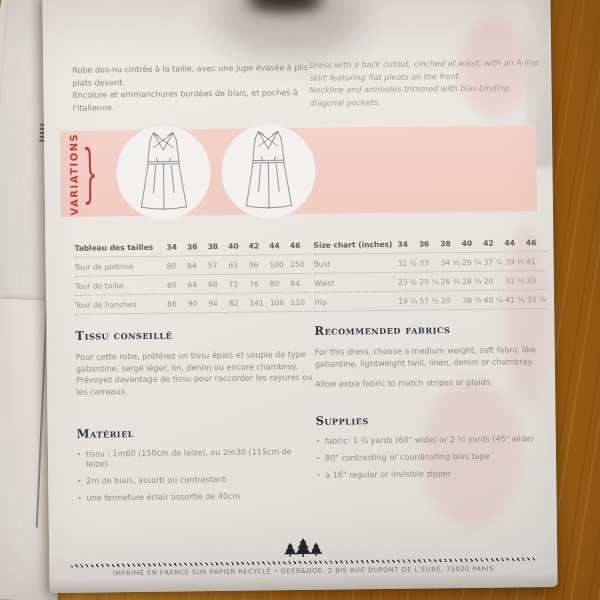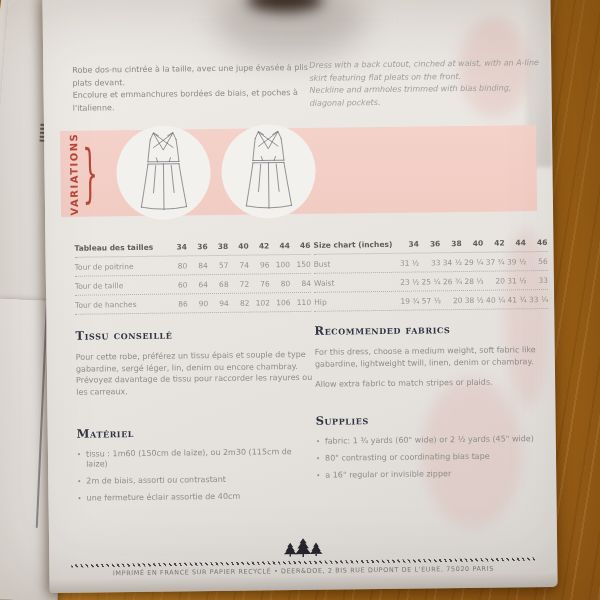--- a/index.html
+++ b/index.html
@@ -59,21 +59,21 @@
     background:#f3f1ee;display:flex;align-items:center;justify-content:center;}
   .circle.c1{left:56px;} .circle.c2{left:161px;}
   .dress{width:66px;height:84px;}
   
   .size-table{position:absolute;top:246px;font-size:7.5px;color:#97948e;}
   .st-fr{left:29px;width:236px;} .st-en{left:268px;width:234px;}
   .st-row{display:grid;grid-template-columns:92px 1fr;align-items:center;
     padding:5px 0 4px 0;border-bottom:1px dotted #b3b0aa;}
   .st-en .st-row{grid-template-columns:84px 1fr;}
   .st-cells{display:grid;grid-template-columns:repeat(7,1fr);}
-  .st-cell{text-align:right;}
+  .st-cell{text-align:left;}
   .st-head .st-label{font-weight:bold;color:#5e5d58;}
   .st-head .st-cell{font-weight:bold;color:#5e5d58;}
   
   .col{position:absolute;}
   .col-fr{left:29px;top:336px;width:238px;}
   .col-en{left:268px;top:334px;width:236px;}
   .section-title{font-family:"DejaVu Serif",serif;font-variant:small-caps;
     font-weight:bold;font-size:11.5px;letter-spacing:.05em;color:#2e3540;margin:0 0 9px 0;}
   .section p{margin:0 0 9px 0;font-size:8px;line-height:11.5px;color:#908d88;}
   .section ul{list-style:none;margin:0;padding:0;}
@@ -173,21 +173,21 @@
           </div>
       </div>
       <div>
 
           <div class="st-row">
             <span class="st-label">Tour de poitrine</span>
             <div class="st-cells">
               <span class="st-cell">80</span>
               <span class="st-cell">84</span>
               <span class="st-cell">57</span>
-              <span class="st-cell">74</span>
+              <span class="st-cell">63</span>
               <span class="st-cell">96</span>
               <span class="st-cell">100</span>
               <span class="st-cell">150</span>
             </div>
           </div>
 
           <div class="st-row">
             <span class="st-label">Tour de taille</span>
             <div class="st-cells">
               <span class="st-cell">60</span>
@@ -200,21 +200,21 @@
             </div>
           </div>
 
           <div class="st-row">
             <span class="st-label">Tour de hanches</span>
             <div class="st-cells">
               <span class="st-cell">86</span>
               <span class="st-cell">90</span>
               <span class="st-cell">94</span>
               <span class="st-cell">82</span>
-              <span class="st-cell">102</span>
+              <span class="st-cell">141</span>
               <span class="st-cell">106</span>
               <span class="st-cell">110</span>
             </div>
           </div>
         </div>
     </div>
 
     <div class="size-table st-en">
       <div class="st-row st-head">
         <span class="st-label">Size chart (inches)</span>
@@ -233,21 +233,21 @@
 
           <div class="st-row">
             <span class="st-label">Bust</span>
             <div class="st-cells">
               <span class="st-cell">31 ½</span>
               <span class="st-cell">33</span>
               <span class="st-cell">34 ½</span>
               <span class="st-cell">29 ¼</span>
               <span class="st-cell">37 ¾</span>
               <span class="st-cell">39 ½</span>
-              <span class="st-cell">56</span>
+              <span class="st-cell">41</span>
             </div>
           </div>
 
           <div class="st-row">
             <span class="st-label">Waist</span>
             <div class="st-cells">
               <span class="st-cell">23 ½</span>
               <span class="st-cell">25 ¼</span>
               <span class="st-cell">26 ¾</span>
               <span class="st-cell">28 ⅓</span>

